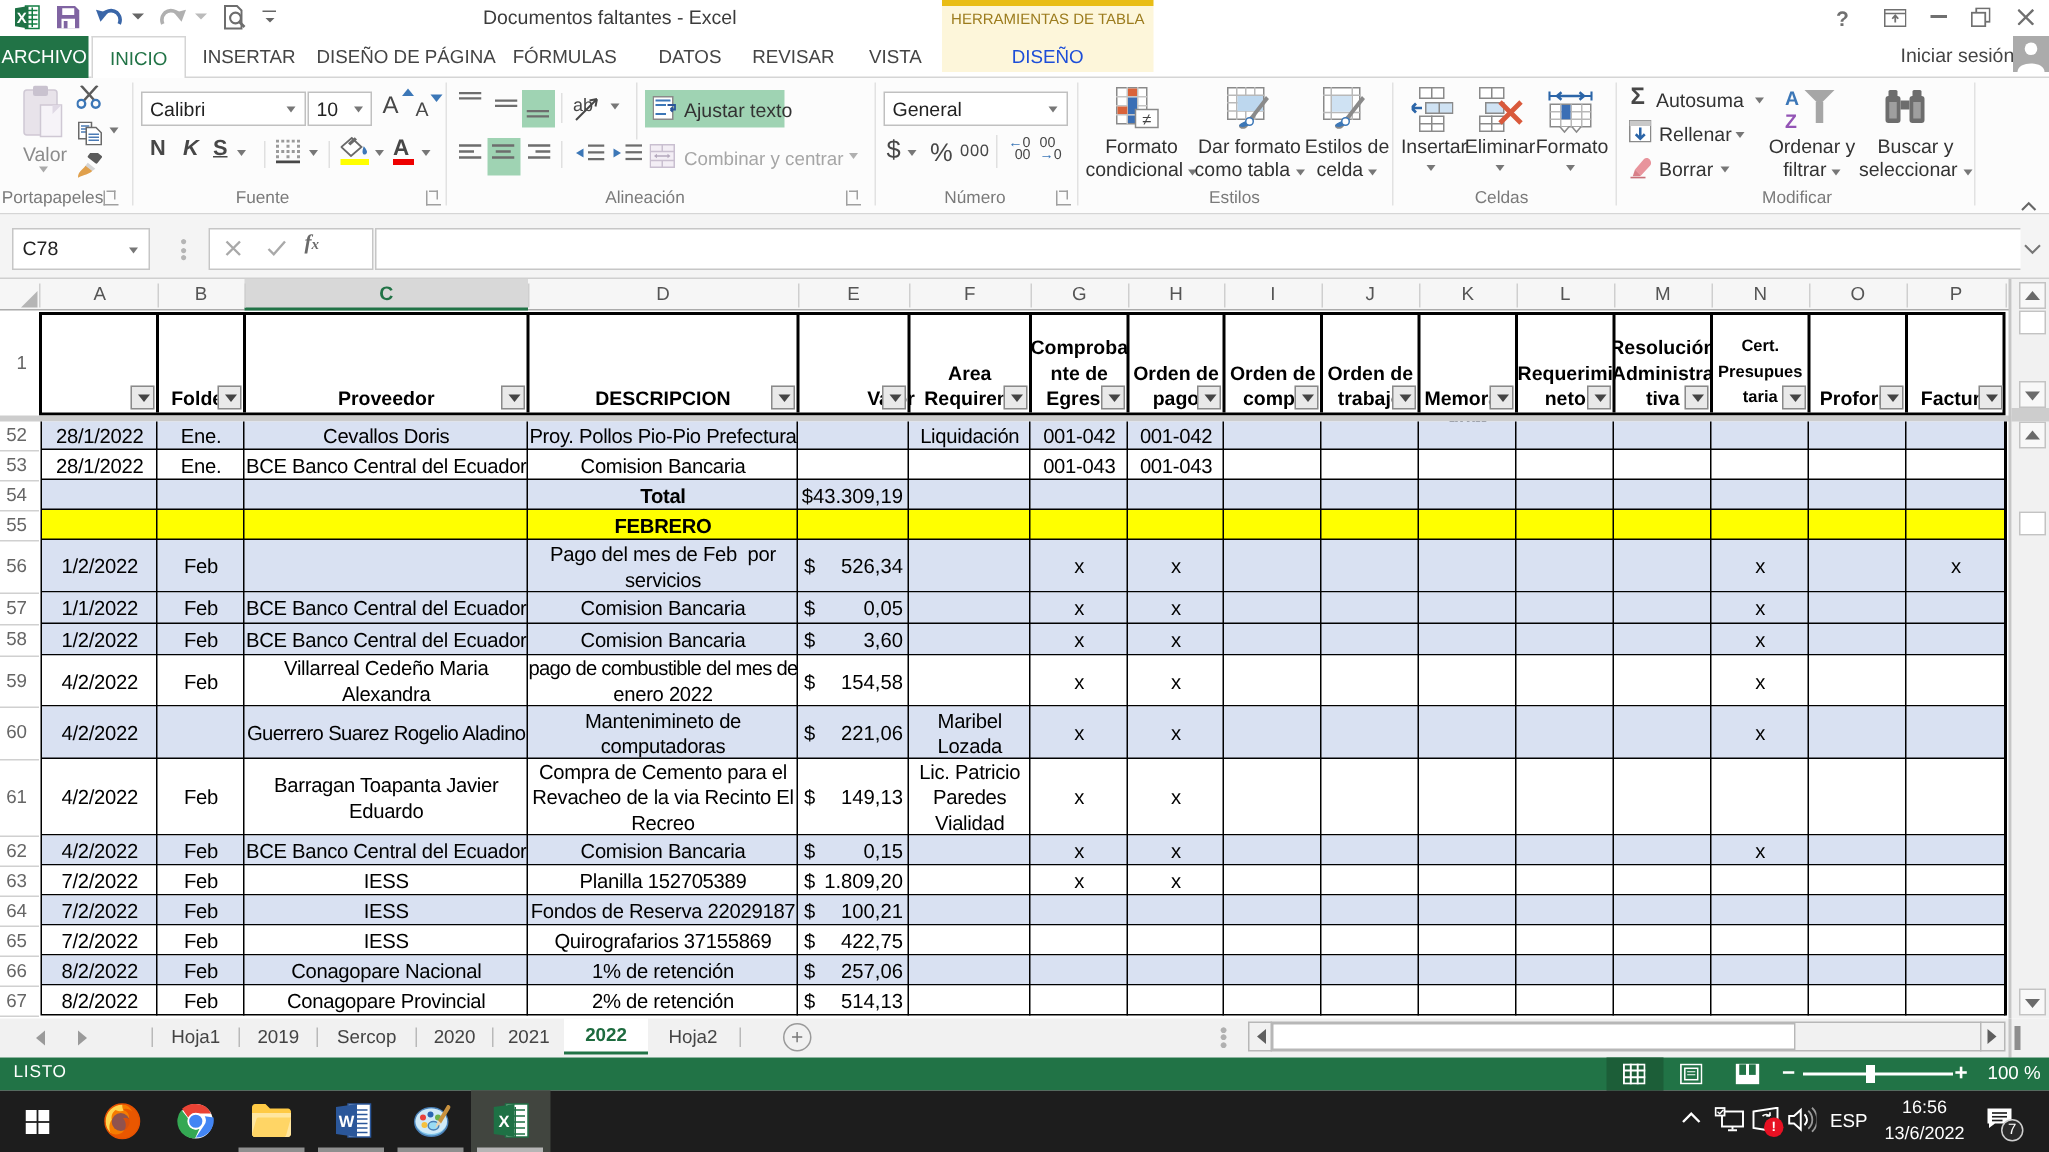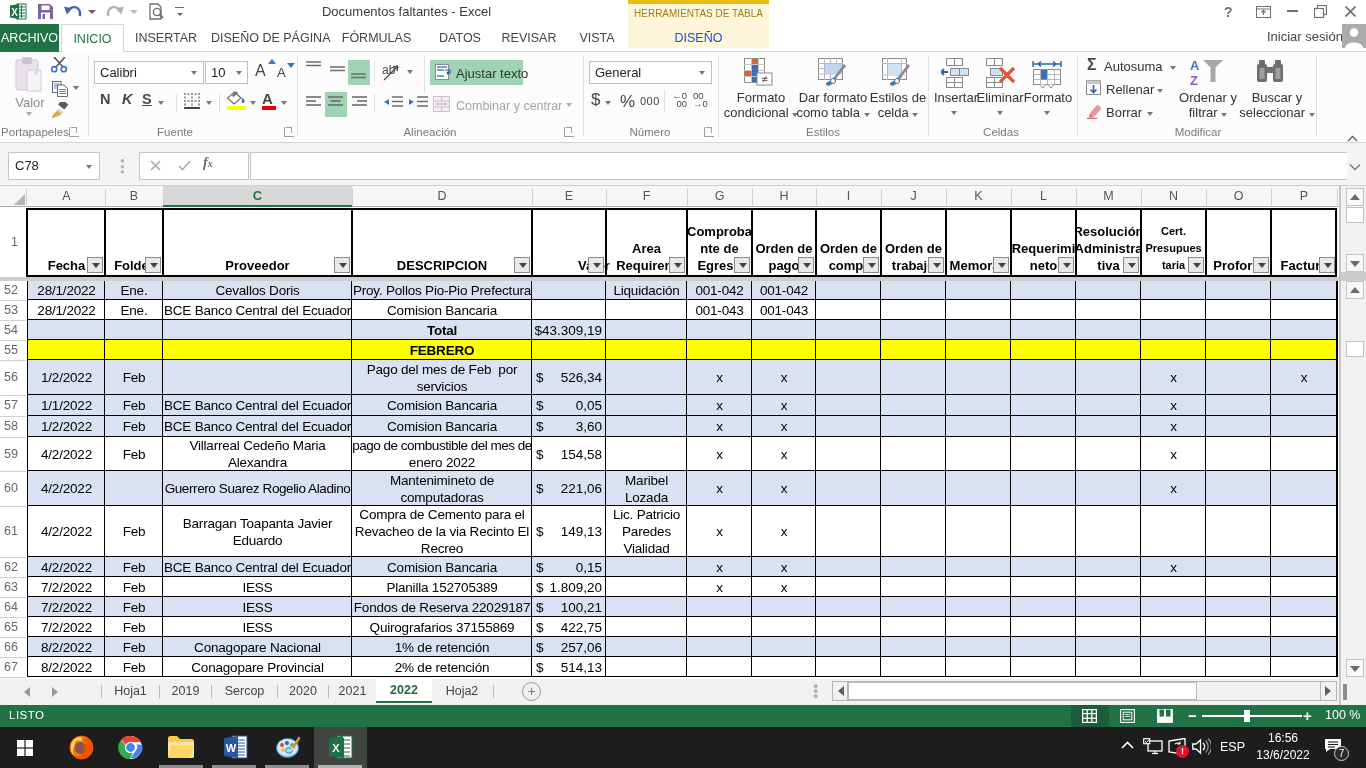--- a/index.html
+++ b/index.html
@@ -511,21 +511,20 @@
 <div class="abs" style="left:881px;top:3px;width:1px;height:16px;background:#cfcfcf;"></div>
 <div class="abs" style="left:946px;top:3px;width:1px;height:16px;background:#cfcfcf;"></div>
 <div class="abs" style="left:1011px;top:3px;width:1px;height:16px;background:#cfcfcf;"></div>
 <div class="abs" style="left:1076px;top:3px;width:1px;height:16px;background:#cfcfcf;"></div>
 <div class="abs" style="left:1141px;top:3px;width:1px;height:16px;background:#cfcfcf;"></div>
 <div class="abs" style="left:1206px;top:3px;width:1px;height:16px;background:#cfcfcf;"></div>
 <div class="abs" style="left:1271px;top:3px;width:1px;height:16px;background:#cfcfcf;"></div>
 <div class="abs" style="left:1337px;top:3px;width:1px;height:16px;background:#cfcfcf;"></div>
 <div class="abs" style="left:26px;top:22px;width:1311px;height:69px;background:#fff;border:2.5px solid #000;"></div>
 <div class="abs" style="left:0;top:22px;width:26px;height:69px;line-height:69px;text-align:right;padding-right:8px;font-size:12.5px;color:#666;">1</div>
-<div class="abs" style="left:28px;top:24px;width:77px;height:65px;display:flex;align-items:flex-end;justify-content:center;overflow:hidden;font-weight:bold;font-size:13px;line-height:17px;text-align:center;padding-bottom:1px;">Fecha</div>
 <div class="abs" style="left:104px;top:24px;width:2px;height:65px;background:#000;"></div>
 <div class="fbtn" style="left:87px;top:71px;"></div>
 <div class="abs" style="left:105px;top:24px;width:58px;height:65px;display:flex;align-items:flex-end;justify-content:center;overflow:hidden;font-weight:bold;font-size:13px;line-height:17px;text-align:center;padding-bottom:1px;">Folder</div>
 <div class="abs" style="left:162px;top:24px;width:2px;height:65px;background:#000;"></div>
 <div class="fbtn" style="left:145px;top:71px;"></div>
 <div class="abs" style="left:163px;top:24px;width:189px;height:65px;display:flex;align-items:flex-end;justify-content:center;overflow:hidden;font-weight:bold;font-size:13px;line-height:17px;text-align:center;padding-bottom:1px;">Proveedor</div>
 <div class="abs" style="left:351px;top:24px;width:2px;height:65px;background:#000;"></div>
 <div class="fbtn" style="left:334px;top:71px;"></div>
 <div class="abs" style="left:352px;top:24px;width:180px;height:65px;display:flex;align-items:flex-end;justify-content:center;overflow:hidden;font-weight:bold;font-size:13px;line-height:17px;text-align:center;padding-bottom:1px;">DESCRIPCION</div>
 <div class="abs" style="left:531px;top:24px;width:2px;height:65px;background:#000;"></div>

